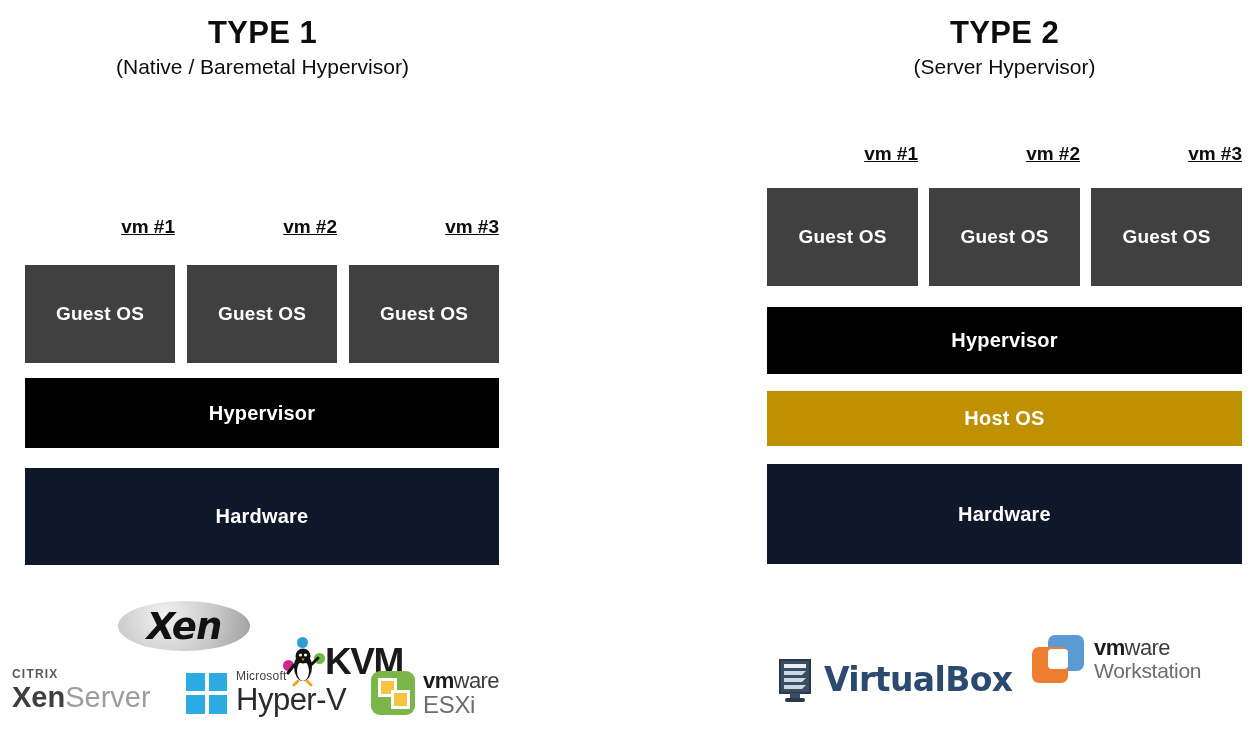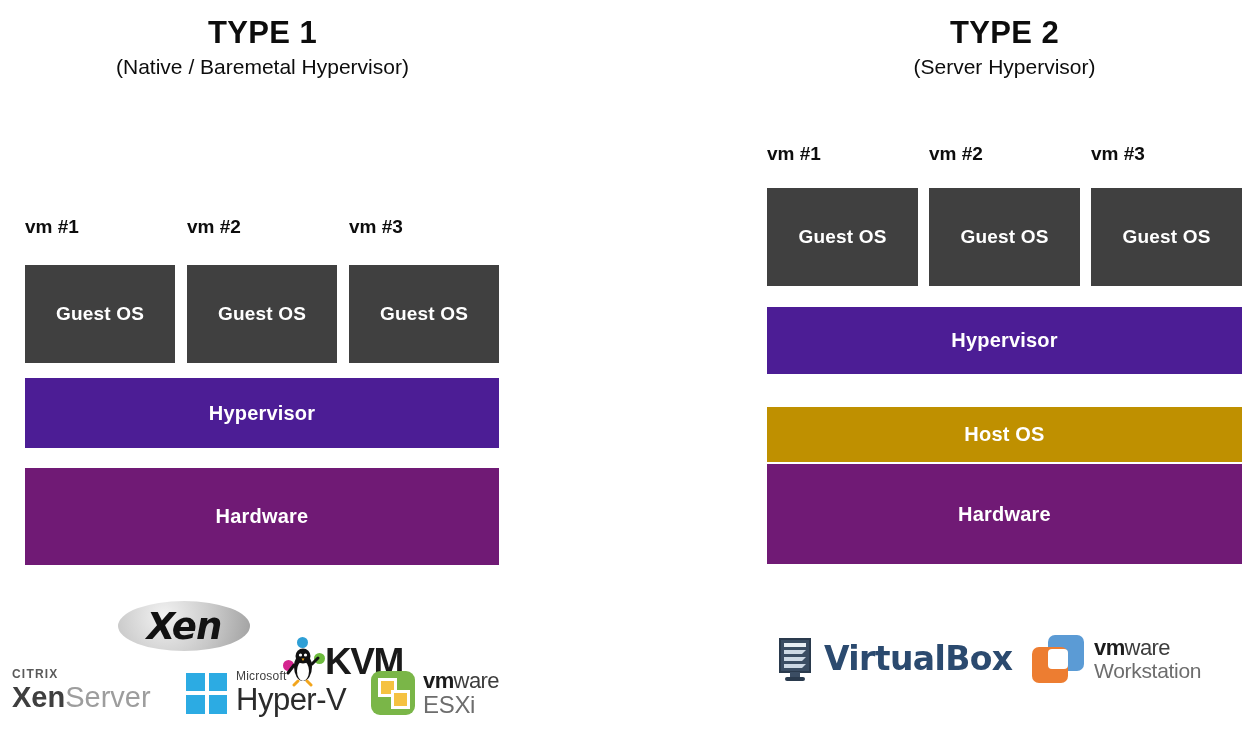--- a/index.html
+++ b/index.html
@@ -17,36 +17,37 @@
     font-size: 31px; font-weight: bold; color: #0d0d0d;
     letter-spacing: .4px; line-height: 38px;
   }
   .title-sub {
     font-size: 21px; font-weight: normal; color: #0d0d0d;
     line-height: 28px; margin-top: 1px;
   }
 
   
   .vm-label {
-    position: absolute; text-align: left;
+    position: absolute; text-align: right;
     font-size: 19px; font-weight: bold; color: #0d0d0d;
     line-height: 24px;
+    text-decoration: underline;
   }
   .block {
     position: absolute;
     display: flex; align-items: center; justify-content: center;
     color: #ffffff;
     font-size: 20px; font-weight: bold;
     letter-spacing: .2px;
   }
   .block.guest { font-size: 19px; }
   .c-guest { background: #404040; }
-  .c-hyper { background: #4c1d95; }
-  .c-host  { background: #bf9000; margin-top: 16px; }
-  .c-hw    { background: #701a75; }
+  .c-hyper { background: #000000; }
+  .c-host  { background: #bf9000; }
+  .c-hw    { background: #0f172a; }
 
   
   .logo { position: absolute; display: flex; align-items: center; }
   .logo-txt { display: flex; flex-direction: column; justify-content: center; }
 
   
   .xen-wrap { position: relative; display: flex; align-items: center; justify-content: center; }
   .xen-ellipse {
     position: absolute; left: 0; top: 0; width: 100%; height: 100%;
     border-radius: 50%;
@@ -214,21 +215,21 @@
   <div class="vm-label" style="left:1091px; top:142px; width:151px;">vm #3</div>
 
   <div class="block c-guest guest" style="left:767px; top:188px; width:151px; height:98px;">Guest OS</div>
   <div class="block c-guest guest" style="left:929px; top:188px; width:151px; height:98px;">Guest OS</div>
   <div class="block c-guest guest" style="left:1091px; top:188px; width:151px; height:98px;">Guest OS</div>
 
   <div class="block c-hyper" style="left:767px; top:307px; width:475px; height:67px;">Hypervisor</div>
   <div class="block c-host" style="left:767px; top:391px; width:475px; height:55px;">Host OS</div>
   <div class="block c-hw" style="left:767px; top:464px; width:475px; height:100px;">Hardware</div>
 
-  <div class="logo" style="left:772px; top:631px; height:54px;justify-content:flex-end;">
+  <div class="logo" style="left:772px; top:652px; height:54px;justify-content:flex-end;">
     <div class="vb-icon">
       <svg width="46" height="50" viewBox="0 0 46 50">
         <path d="M8 5 L38 5 L38 38 L8 38 Z" fill="#3b4d63" stroke="#2a3a4d" stroke-width="2"></path>
         <path d="M12 9 L34 9 L34 13 L12 13 Z" fill="#e9eef4"></path>
         <path d="M12 16 L34 16 L30 20 L12 20 Z" fill="#cdd8e4"></path>
         <path d="M12 23 L34 23 L30 27 L12 27 Z" fill="#cdd8e4"></path>
         <path d="M12 30 L34 30 L30 34 L12 34 Z" fill="#cdd8e4"></path>
         <rect x="18" y="38" width="10" height="6" fill="#3b4d63"></rect>
         <rect x="13" y="43" width="20" height="4" rx="2" fill="#2a3a4d"></rect>
       </svg>

